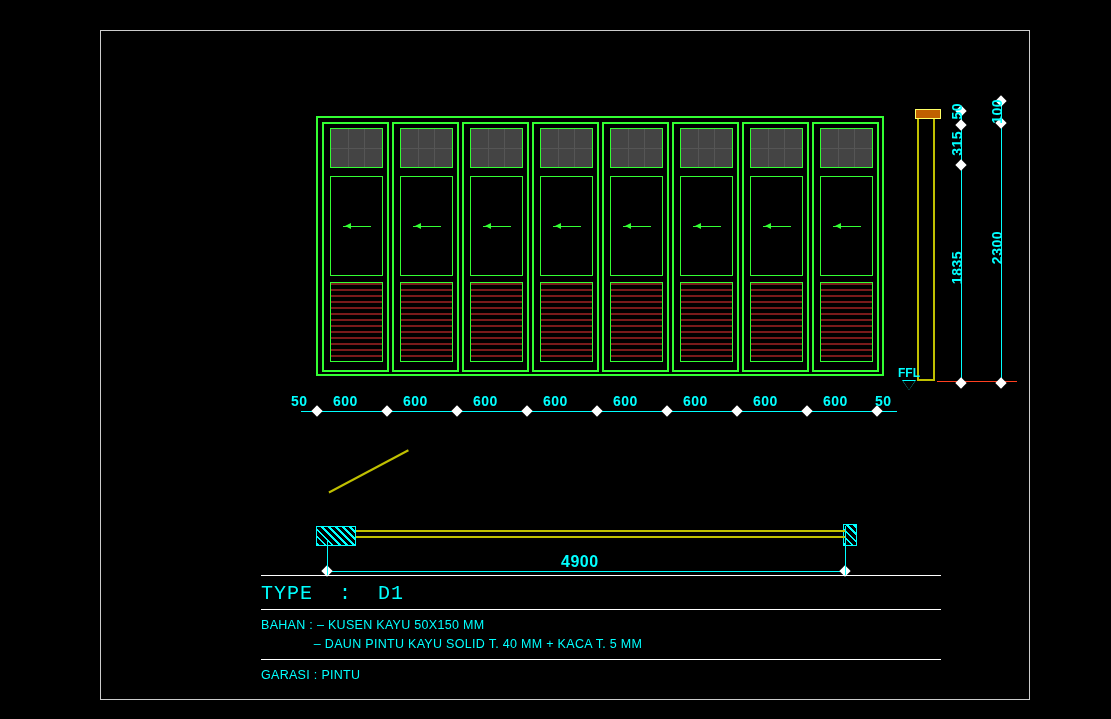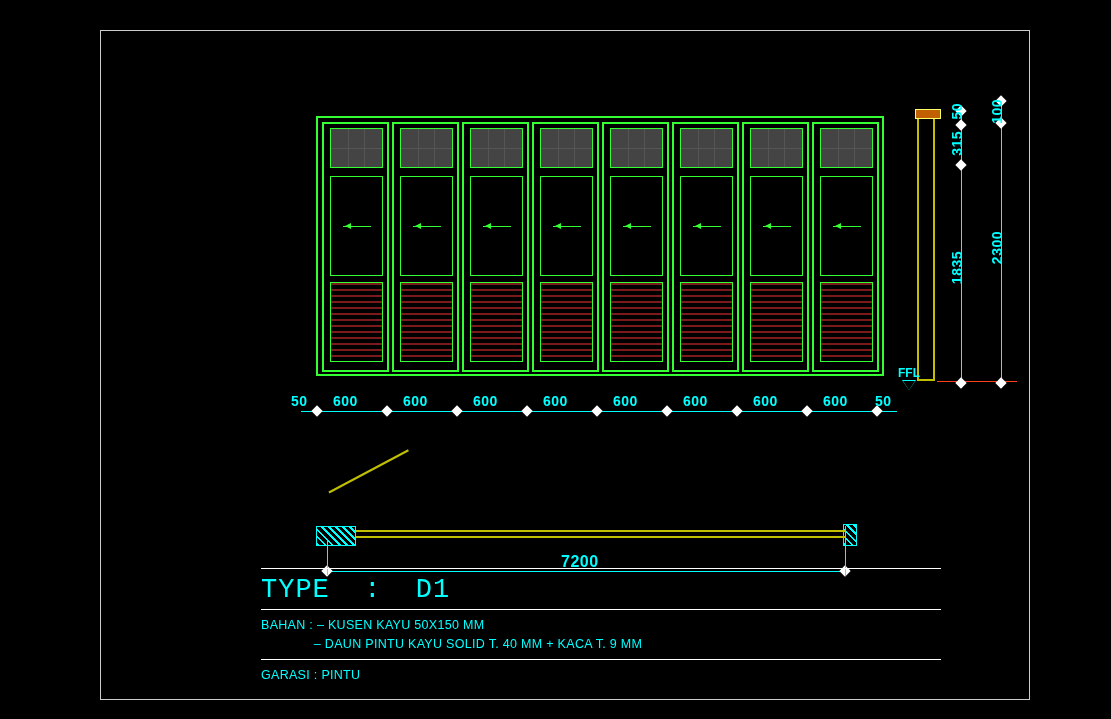--- a/index.html
+++ b/index.html
@@ -119,21 +119,21 @@
   .track2 {
     position:absolute; left:95px; top:50px; width:490px; height:2px;
     background:#c0c000;
   }
 
   
   .title {
     position:absolute; left:160px; bottom:14px; width:700px;
     color:#00ffff;
   }
-  .type-ln { font-family: "Courier New", monospace; font-size:27px; color:#00ffff; letter-spacing:1px; margin-bottom:0px;}
+  .type-ln { font-family: "Courier New", monospace; font-size:20px; color:#00ffff; letter-spacing:1px; margin-bottom:0px;}
   .sub-ln  { font-size:12px; color:#00ffff; margin-bottom:4px; letter-spacing:0.5px;}
   .hr { height:1px; background:#fff; width:680px; margin:4px 0 6px 0;}
   .spec { font-size:12.5px; color:#00ffff; line-height:1.55; letter-spacing:0.3px;}
 
   .ffl {
     position:absolute; left:797px; top:335px;
     color:#00ffff; font-size:12px; font-weight:bold; text-align:center;
   }
   .ffl-tri {
     width:0;height:0;margin:1px auto 0;
@@ -270,35 +270,35 @@
     <div class="jambR"></div>
     <div class="opendoor"></div>
     <div class="track"></div>
     <div class="track2"></div>
   </div>
   <div class="hline-cyan" style="left:225px; top:540px; width:520px"></div>
   <div class="tick" style="left:222px; top:536px"></div>
   <div class="tick" style="left:740px; top:536px"></div>
   <div class="vline-cyan" style="left:226px; top:510px; height:34px"></div>
   <div class="vline-cyan" style="left:744px; top:495px; height:50px"></div>
-  <div class="dimtext" style="left:460px; top:522px; font-size:16px">7200</div>
+  <div class="dimtext" style="left:460px; top:522px; font-size:16px">4900</div>
 
   <div class="title">
     <div class="hr"></div>
     <div class="type-ln">
       <span>TYPE</span>
       &nbsp;:&nbsp;
       <span>D1</span>
     </div>
     <div class="hr"></div>
     <div class="spec">
       <span>BAHAN :</span>
       <span>– KUSEN KAYU 50X150 MM</span><br>
       &nbsp;&nbsp;&nbsp;&nbsp;&nbsp;&nbsp;&nbsp;&nbsp;&nbsp;&nbsp;&nbsp;&nbsp;&nbsp;
-      <span>– DAUN PINTU KAYU SOLID T. 40 MM + KACA T. 9 MM</span>
+      <span>– DAUN PINTU KAYU SOLID T. 40 MM + KACA T. 5 MM</span>
     </div>
     <div class="hr"></div>
     <div class="spec">
       <span>GARASI :</span>
       <span>PINTU</span>
     </div>
   </div>
 
 </div>
 

